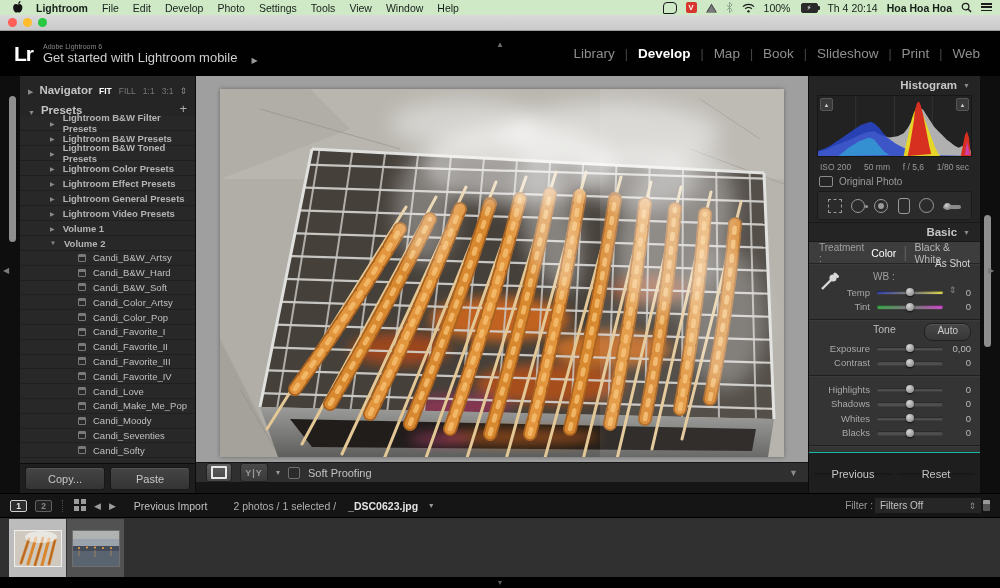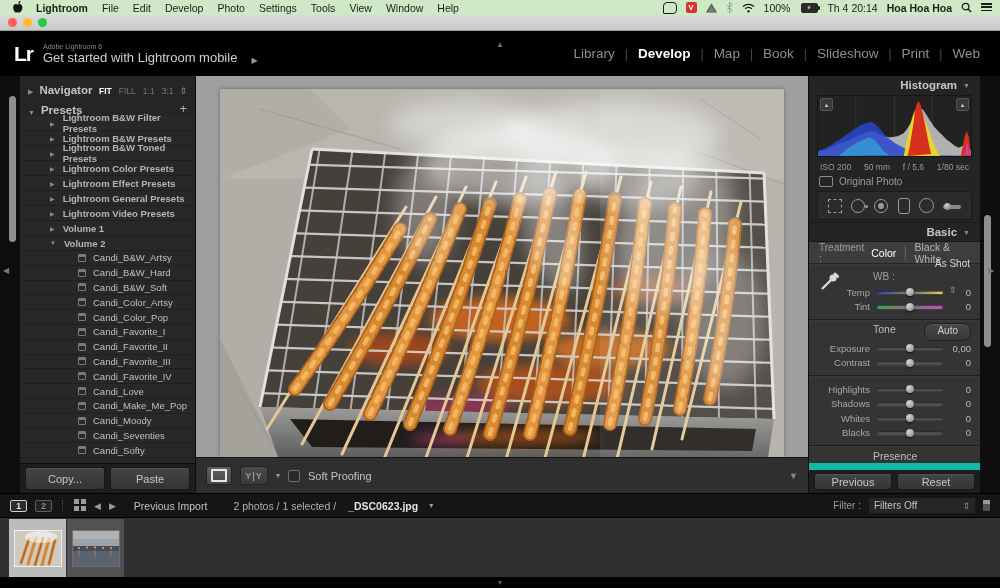--- a/index.html
+++ b/index.html
@@ -68,21 +68,21 @@
   .candi-row{height:13.8px;display:flex;align-items:center;padding-left:58px;gap:7px;border-bottom:1px solid rgba(0,0,0,.18);}
   .candi-row span:last-child{font-size:9.5px;color:#c0c0c0;}
   .preset-icon{width:8px;height:8px;border:1px solid #7a7a7a;border-radius:1px;box-sizing:border-box;background:linear-gradient(#7a7a7a 0 2px,transparent 2px);}
   .panel-footer{flex:none;height:30px;display:flex;gap:5px;padding:3px 5px;background:#1e1e1e;border-top:1px solid #0c0c0c;box-sizing:border-box;}
   .lr-btn{flex:1;background:linear-gradient(#454545,#343434);border:1px solid #181818;border-radius:3px;color:#c6c6c6;font-size:11px;display:flex;align-items:center;justify-content:center;box-shadow:inset 0 1px 0 rgba(255,255,255,.08);}
 
   
   .center{flex:1;display:flex;flex-direction:column;min-width:0;}
   .photo-area{height:386px;background:#9f9f9f;position:relative;overflow:hidden;}
   .photo{position:absolute;left:24px;top:13px;width:564px;height:368px;box-shadow:0 0 4px rgba(0,0,0,.35);}
-  .dev-toolbar{height:36px;background:#2f2f2f;border-top:1px solid #151515;display:flex;align-items:center;padding:0 10px;gap:8px;box-sizing:border-box;}
+  .dev-toolbar{height:20px;background:#2f2f2f;border-top:1px solid #151515;display:flex;align-items:center;padding:0 10px;gap:8px;box-sizing:border-box;}
   .tool-btn{width:24px;height:17px;border-radius:3px;background:linear-gradient(#5f5f5f,#474747);display:flex;align-items:center;justify-content:center;border:1px solid #232323;}
   .loupe-inner{width:12px;height:9px;border:2px solid #e8e8e8;border-radius:1px;}
   .yy-btn{background:linear-gradient(#4a4a4a,#3a3a3a);color:#9a9a9a;font-size:9px;font-weight:700;letter-spacing:1px;width:26px;}
   .small-dd{color:#9a9a9a;font-size:8px;}
   .checkbox{width:10px;height:10px;border:1px solid #6f6f6f;border-radius:2px;background:#2a2a2a;}
   .soft-label{font-size:11px;color:#c2c2c2;}
   .tb-right-arrow{margin-left:auto;color:#8a8a8a;font-size:9px;}
 
   
   .right-panel{width:172px;flex:none;background:#242424;display:flex;flex-direction:column;border-left:1px solid #0c0c0c;box-sizing:border-box;overflow:hidden;}
@@ -121,34 +121,34 @@
   .auto-btn{margin-left:auto;background:linear-gradient(#474747,#373737);border:1px solid #202020;border-radius:8px;color:#cdcdcd;font-size:10px;padding:1px 12px;box-shadow:inset 0 1px 0 rgba(255,255,255,.08);}
   .presence-block{flex:1;padding:2px 0;overflow:hidden;box-shadow:inset 0 1px 0 rgba(255,255,255,.04);}
   .presence-title{height:15px;display:flex;align-items:center;padding-left:64px;font-size:10.5px;color:#bdbdbd;}
   .s-row{height:14.5px;display:flex;align-items:center;padding:0 9px;}
   .s-label{flex:0 0 52px;text-align:right;margin-right:7px;font-size:9.5px;color:#a8a8a8;white-space:nowrap;}
   .s-track{flex:1;height:3.5px;border-radius:2px;background:#4f4f4f;position:relative;box-shadow:0 1px 0 rgba(255,255,255,.06),inset 0 1px 1px rgba(0,0,0,.5);}
   .t-temp{background:linear-gradient(90deg,#3442b4,#7a7a7a 42%,#7a7a7a 58%,#e4dc50);}
   .t-tint{background:linear-gradient(90deg,#3aa84a,#7a7a7a 42%,#7a7a7a 58%,#cf49cc);}
   .s-thumb{position:absolute;left:50%;top:50%;transform:translate(-50%,-50%);width:8px;height:8px;border-radius:50%;background:radial-gradient(circle at 35% 30%,#d6d6d6,#7e7e7e);box-shadow:0 1px 2px rgba(0,0,0,.7);}
   .s-value{flex:0 0 28px;text-align:right;font-size:9.5px;color:#bdbdbd;}
-  .rp-footer{flex:none;height:30px;display:flex;gap:5px;padding:3px 5px;background:#1e1e1e;border-top:7px solid #14b8a6;box-sizing:border-box;}
+  .rp-footer{flex:none;height:30px;display:flex;gap:5px;padding:20px 5px;background:#1e1e1e;border-top:1px solid #14b8a6;box-sizing:border-box;}
 
   
   .fs-bar{height:24px;background:#151515;display:flex;align-items:center;padding:0 10px;gap:8px;border-top:1px solid #000;box-sizing:border-box;}
   .mon-btn{width:17px;height:12px;border-radius:2px;display:flex;align-items:center;justify-content:center;font-size:8.5px;font-weight:700;box-sizing:border-box;}
   .mon-1{border:1.5px solid #cfcfcf;color:#ececec;background:#2e2e2e;}
   .mon-2{border:1px solid #5f5f5f;color:#8a8a8a;background:#222;}
   .fs-sep{width:1px;height:12px;border-left:1px dotted #4a4a4a;margin:0 2px;}
   .fs-arrow{color:#9c9c9c;font-size:9px;}
   .fs-source{font-size:10.5px;color:#c2c2c2;margin-left:10px;}
   .fs-status{font-size:10.5px;color:#b0b0b0;margin-left:18px;}
   .fs-file{font-size:10.5px;color:#e2e2e2;font-weight:700;margin-left:4px;}
   .fs-dd{color:#9a9a9a;font-size:8px;margin-left:3px;}
-  .fs-right{margin-left:auto;display:flex;align-items:center;gap:7px;}
+  .fs-right{margin-left:auto;display:flex;align-items:center;gap:1px;}
   .filter-label{font-size:10px;color:#9a9a9a;}
   .filter-dd{width:96px;height:15px;background:#262626;border:1px solid #161616;display:flex;align-items:center;padding:0 5px;font-size:10px;color:#c2c2c2;justify-content:space-between;}
   .switch-ic{width:7px;height:11px;background:linear-gradient(#9a9a9a 0 4px,#555 4px);border-radius:1px;}
   .filmstrip{height:60px;background:#303030;display:flex;padding:1px 0 1px 9px;box-sizing:border-box;border-top:1px solid #000;}
   .fs-cell{width:57px;height:58px;flex:none;display:flex;align-items:center;justify-content:center;margin-right:1px;}
   .cell-sel{background:#bcbcbc;}
   .cell-un{background:#525252;}
   .thumb{width:46px;height:35px;display:block;}
   .thumb-b1{border:1px solid #efefef;}
   .thumb-b2{border:1px solid #6f6f6f;}

